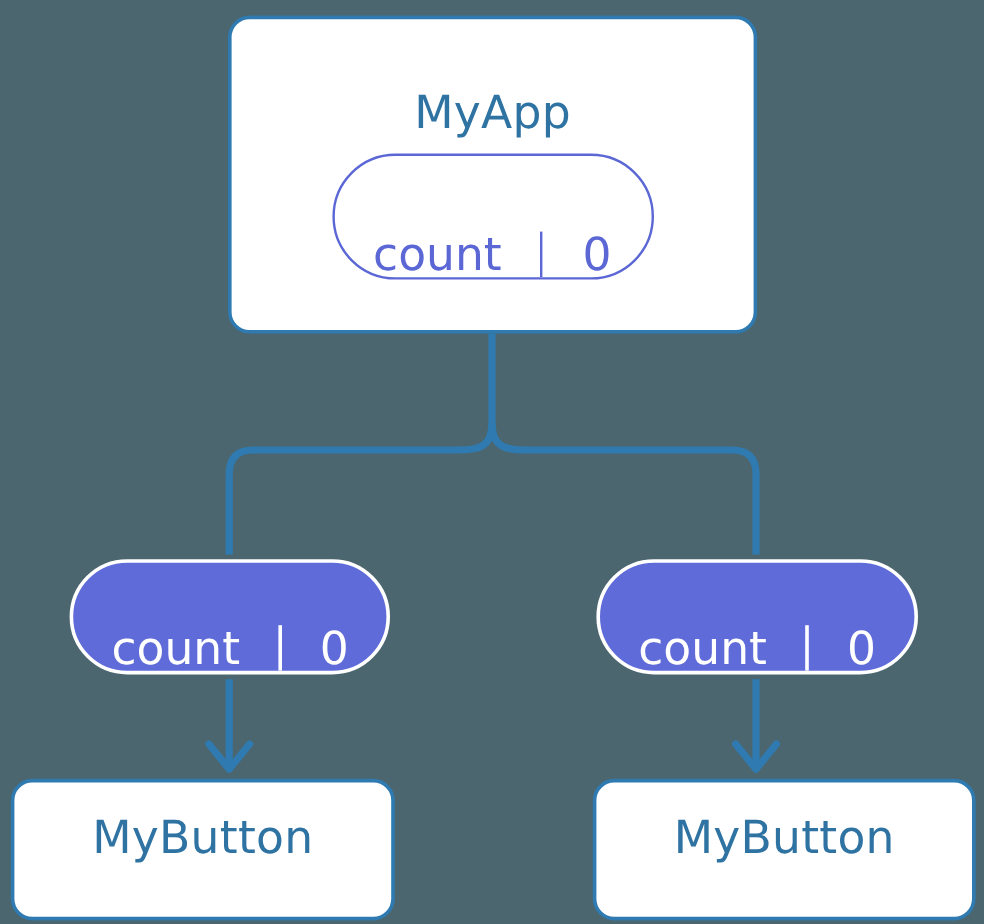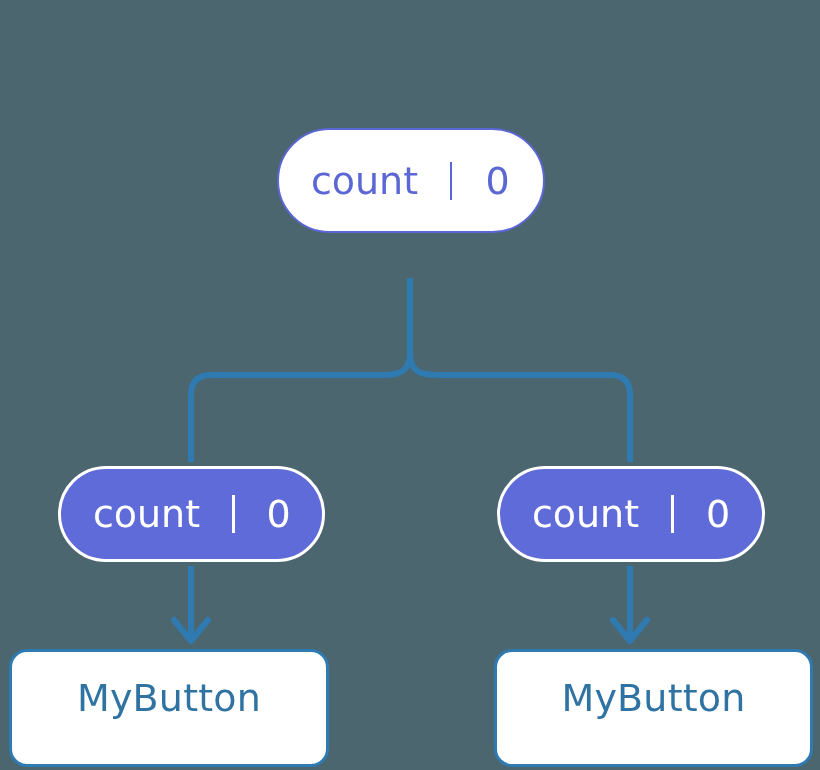--- a/index.html
+++ b/index.html
@@ -72,21 +72,21 @@
     height: 118px;
   }
   .btn-title {
     top: 24px;
   }
 
   
   .pill {
     position: absolute;
     display: flex;
-    align-items: center;
+    align-items: flex-end;
     box-sizing: border-box;
     border-radius: 999px;
     overflow: hidden;
   }
   .pill .pill-key,
   .pill .pill-val {
     display: flex;
     align-items: center;
     justify-content: center;
     font-size: 38px;
@@ -159,20 +159,23 @@
       <path d="M410,352 C410,372 420,375 438,375 L610,375 Q630,375 630,395 L630,462"></path>
 
       <path d="M191,566 L191,641"></path>
       <path d="M174,620 L191,641 L208,620" stroke-linecap="round" stroke-linejoin="round"></path>
 
       <path d="M630,566 L630,641"></path>
       <path d="M613,620 L630,641 L647,620" stroke-linecap="round" stroke-linejoin="round"></path>
     </g>
   </svg>
 
+  <div class="comp-box" id="app-box">
+    <div class="comp-title" id="app-title">MyApp</div>
+  </div>
 
   <div class="pill outline" id="app-pill">
     <div class="pill-key">count</div>
     <div class="pill-val">0</div>
   </div>
 
   <div class="pill filled" id="pill-left">
     <div class="pill-key">count</div>
     <div class="pill-val">0</div>
   </div>

